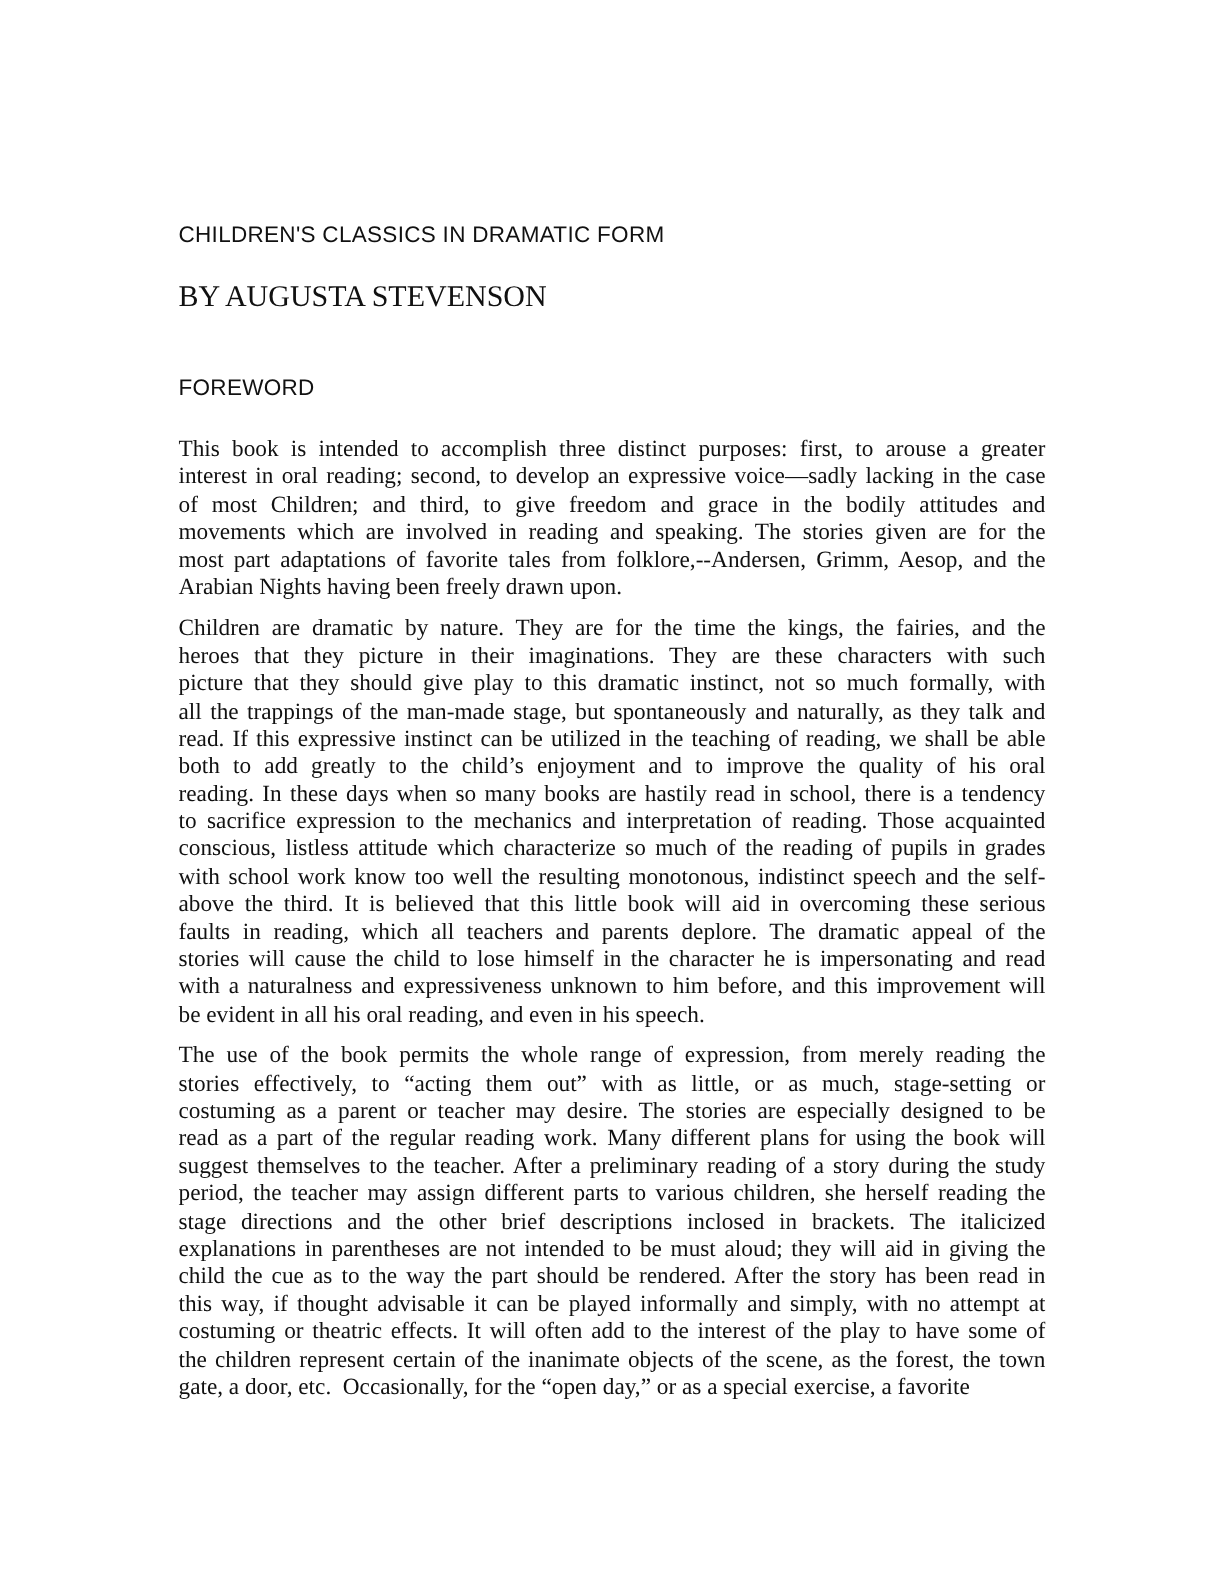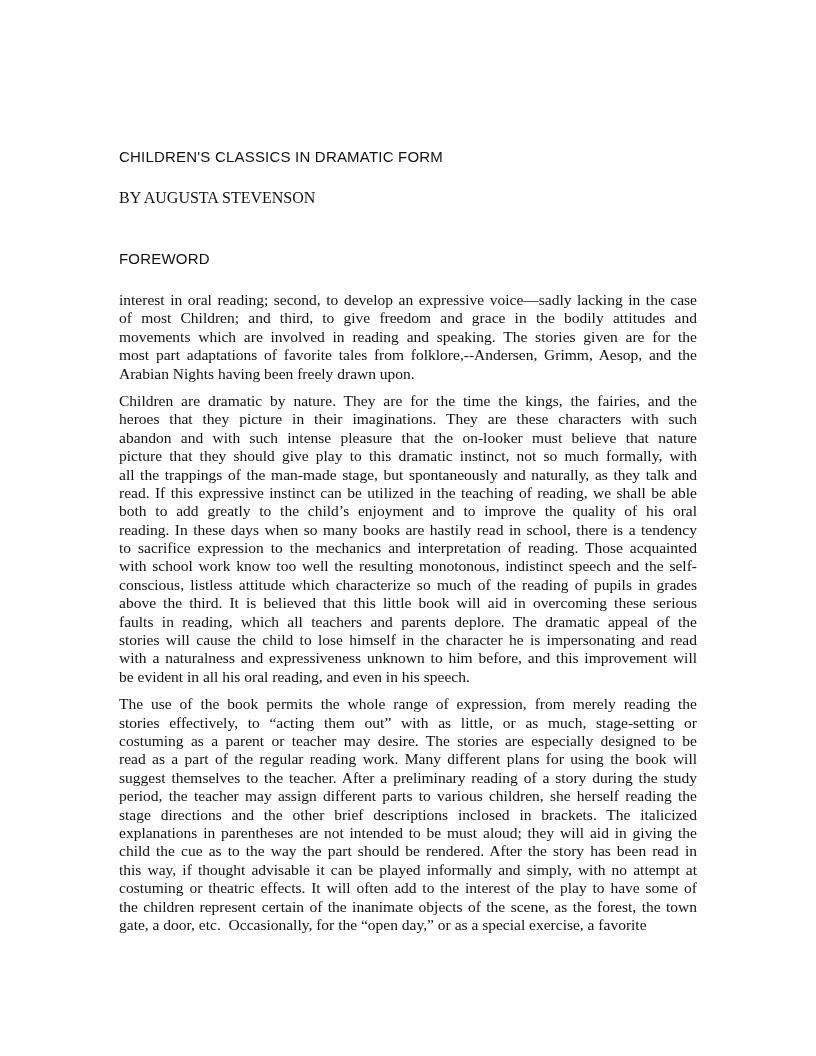--- a/index.html
+++ b/index.html
@@ -23,21 +23,21 @@
   }
   .doc-title {
     font-family: "Liberation Sans", sans-serif;
     font-size: 15px;
     line-height: 18px;
     letter-spacing: 0.2px;
     margin: 0 0 23px 0;
   }
   .byline {
     font-family: "Liberation Serif", serif;
-    font-size: 16px;
+    font-size: 20px;
     line-height: 18px;
     margin: 0 0 43px 0;
   }
   .section-heading {
     font-family: "Liberation Sans", sans-serif;
     font-size: 15px;
     line-height: 18px;
     letter-spacing: 0.2px;
     margin: 0 0 23px 0;
   }
@@ -66,38 +66,38 @@
 </head>
 <body>
 
 <div class="page">
   <div class="content">
     <div class="doc-title">CHILDREN'S CLASSICS IN DRAMATIC FORM</div>
     <div class="byline">BY AUGUSTA STEVENSON</div>
     <div class="section-heading">FOREWORD</div>
     <div class="body-text">
         <div class="para">
+          <div class="line">This book is intended to accomplish three distinct purposes: first, to arouse a greater</div>
           <div class="line">interest in oral reading; second, to develop an expressive voice—sadly lacking in the case</div>
           <div class="line">of most Children; and third, to give freedom and grace in the bodily attitudes and</div>
           <div class="line">movements which are involved in reading and speaking. The stories given are for the</div>
           <div class="line">most part adaptations of favorite tales from folklore,--Andersen, Grimm, Aesop, and the</div>
           <div class="line last">Arabian Nights having been freely drawn upon.</div>
         </div>
         <div class="para">
           <div class="line">Children are dramatic by nature. They are for the time the kings, the fairies, and the</div>
           <div class="line">heroes that they picture in their imaginations. They are these characters with such</div>
-          <div class="line">abandon and with such intense pleasure that the on-looker must believe that nature</div>
           <div class="line">picture that they should give play to this dramatic instinct, not so much formally, with</div>
           <div class="line">all the trappings of the man-made stage, but spontaneously and naturally, as they talk and</div>
           <div class="line">read. If this expressive instinct can be utilized in the teaching of reading, we shall be able</div>
           <div class="line">both to add greatly to the child’s enjoyment and to improve the quality of his oral</div>
           <div class="line">reading. In these days when so many books are hastily read in school, there is a tendency</div>
           <div class="line">to sacrifice expression to the mechanics and interpretation of reading. Those acquainted</div>
+          <div class="line">conscious, listless attitude which characterize so much of the reading of pupils in grades</div>
           <div class="line">with school work know too well the resulting monotonous, indistinct speech and the self-</div>
-          <div class="line">conscious, listless attitude which characterize so much of the reading of pupils in grades</div>
           <div class="line">above the third. It is believed that this little book will aid in overcoming these serious</div>
           <div class="line">faults in reading, which all teachers and parents deplore. The dramatic appeal of the</div>
           <div class="line">stories will cause the child to lose himself in the character he is impersonating and read</div>
           <div class="line">with a naturalness and expressiveness unknown to him before, and this improvement will</div>
           <div class="line last">be evident in all his oral reading, and even in his speech.</div>
         </div>
         <div class="para">
           <div class="line">The use of the book permits the whole range of expression, from merely reading the</div>
           <div class="line">stories effectively, to “acting them out” with as little, or as much, stage-setting or</div>
           <div class="line">costuming as a parent or teacher may desire. The stories are especially designed to be</div>

